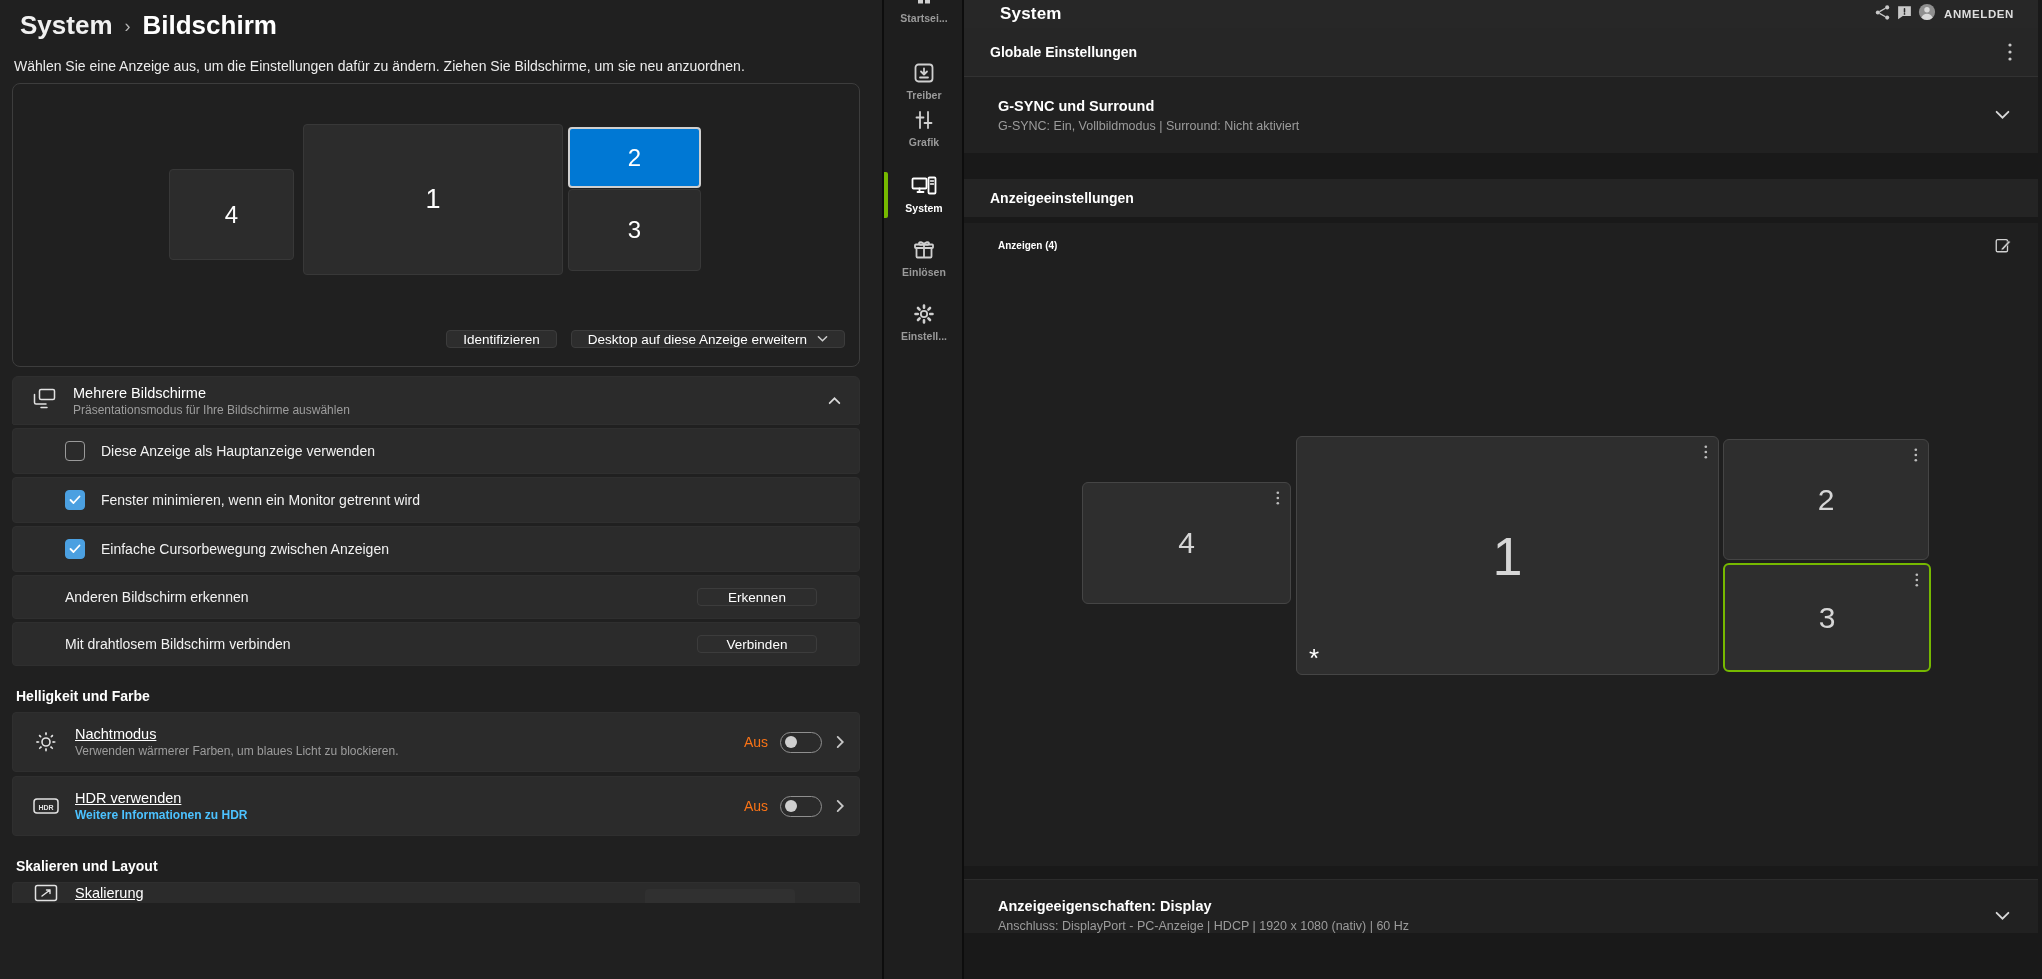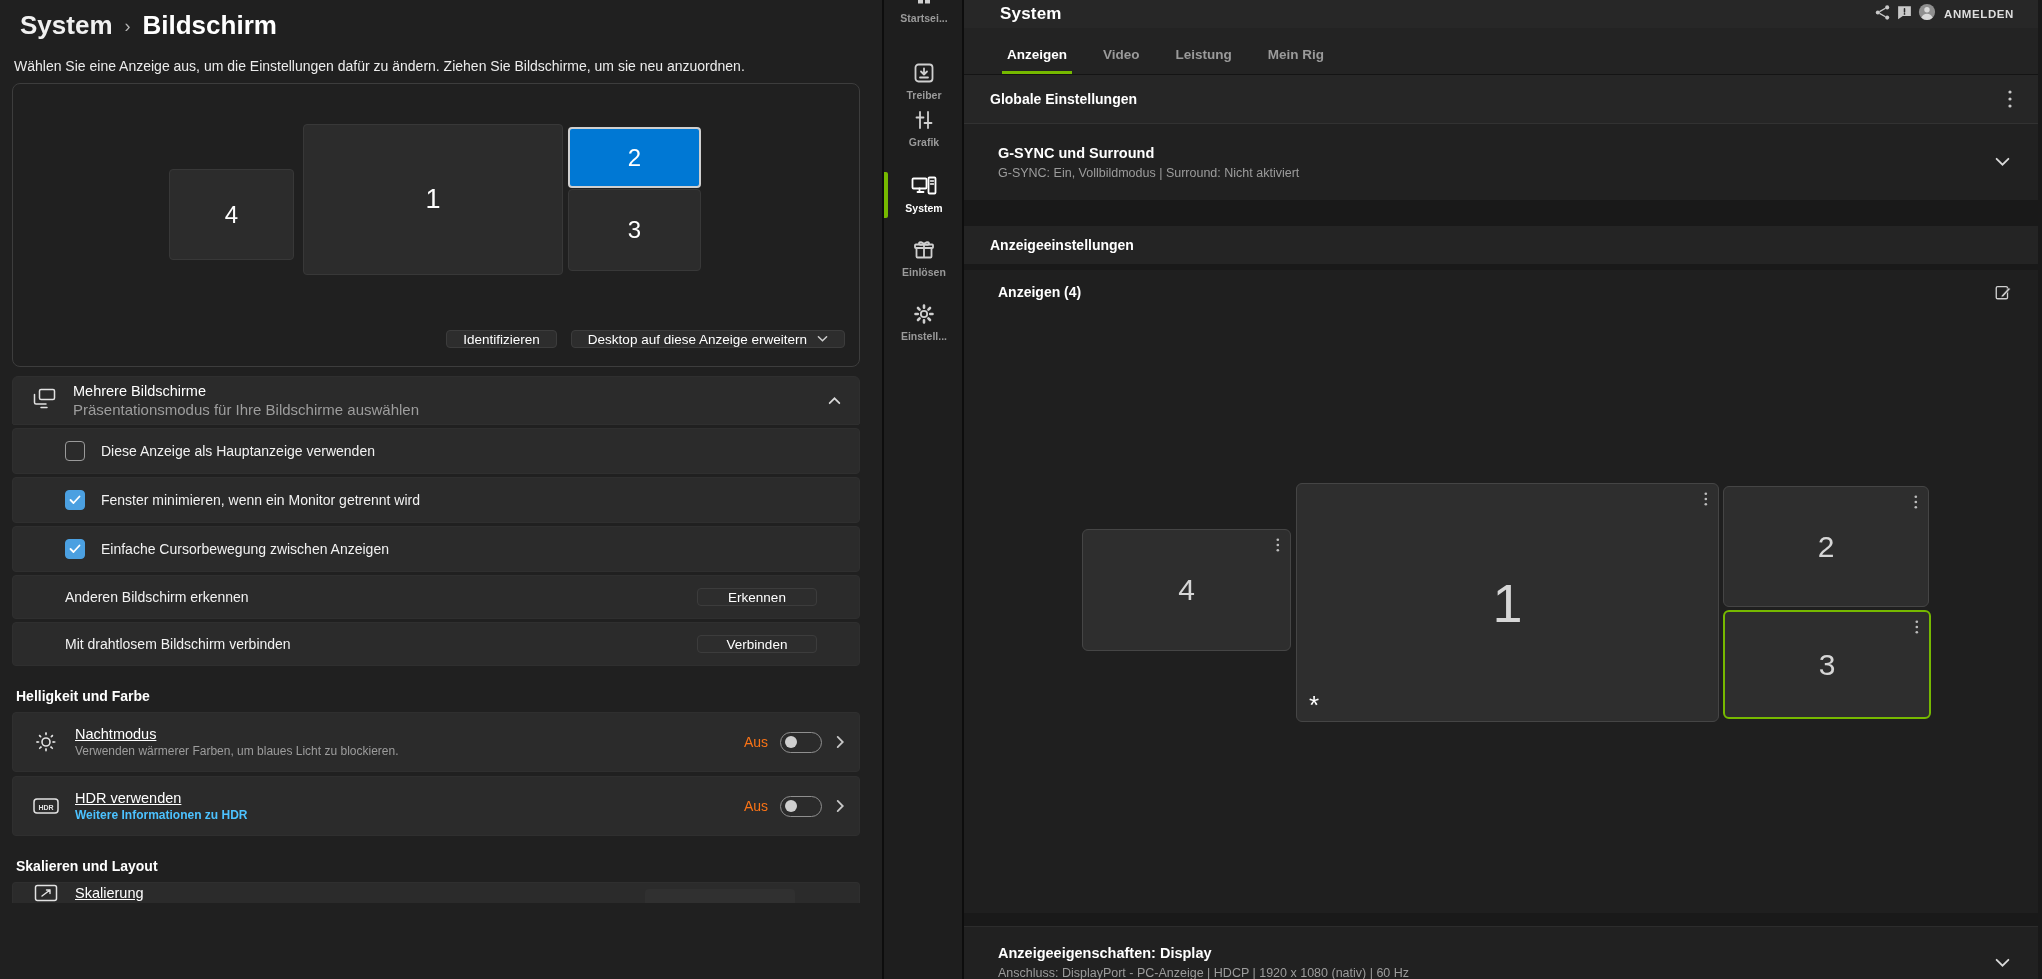--- a/index.html
+++ b/index.html
@@ -30,21 +30,21 @@
           font-size:13.5px; padding:0 16px; display:flex; align-items:center; gap:10px; cursor:pointer; }
 
   .grp { margin-top:9px; width:848px; }
   .rowc { background:#2b2b2b; border:1px solid #2f2f2f; border-radius:4px; margin-bottom:3px;
           display:flex; align-items:center; }
   .rowc.hdr { height:49px; padding:1px 18px; border-radius:6px 6px 2px 2px; }
   .rowc.cb  { height:46px; padding:0 20px 0 52px; }
   .rowc.act { height:44px; padding:0 20px 0 52px; }
   .hdr-txt { margin-left:16px; flex:1; }
   .hdr-txt .t { font-size:14.5px; color:#fff; }
-  .hdr-txt .s { font-size:15px; color:#9d9d9d; margin-top:2px; }
+  .hdr-txt .s { font-size:12px; color:#9d9d9d; margin-top:2px; }
   .chev { flex:none; display:flex; align-items:center; }
   .cbx { width:20px; height:20px; border:1px solid #9a9a9a; border-radius:4px; background:transparent;
          display:flex; align-items:center; justify-content:center; flex:none; cursor:pointer; }
   .cbx.on { background:#4ba0e1; border-color:#4ba0e1; }
   .cb-label { font-size:14px; color:#f2f2f2; margin-left:16px; }
   .act .lbl { font-size:14px; color:#f2f2f2; flex:1; }
   .act .wbtn { justify-content:center; min-width:120px; margin-right:22px; }
 
   .sechdr { font-size:14px; font-weight:700; color:#ffffff; margin:22px 0 8px 4px; }
   .tglcard { width:848px; height:60px; background:#2b2b2b; border:1px solid #2f2f2f; border-radius:4px;
@@ -87,21 +87,21 @@
   .strip .t { font-size:14px; font-weight:700; }
   .kebab { margin-left:auto; color:#c8c8c8; cursor:pointer; display:flex; align-items:center; }
   .gsync { height:76px; background:#212121; display:flex; align-items:center; padding:0 28px 0 34px; flex:none; cursor:pointer; }
   .two-line .t { font-size:14.5px; font-weight:700; }
   .two-line .s { font-size:12.5px; color:#9c9c9c; margin-top:5px; }
   .gap { background:#191919; flex:none; }
   .heading-strip { height:38px; background:#242424; display:flex; align-items:center; padding:0 26px; flex:none; }
   .heading-strip .t { font-size:14px; font-weight:700; }
   .displays-card { height:643px; background:#1f1f1f; position:relative; flex:none; margin-top:6px; }
   .displays-card .card-hdr { height:44px; display:flex; align-items:center; padding:0 26px 0 34px; }
-  .displays-card .card-hdr .t { font-size:14px; font-weight:700; }
+  .displays-card .card-hdr .t { font-size:10px; font-weight:700; }
   .nvmon { position:absolute; background:#2e2e2e; border:1px solid #454545; border-radius:6px; cursor:pointer; }
   .nvmon .num { position:absolute; left:0; right:0; top:50%; transform:translateY(-50%); text-align:center;
                 color:#d6d6d6; font-weight:400; font-size:30px; }
   .nvmon.n1 .num { font-size:54px; font-weight:300; }
   .nvmon.sel { border:2px solid #76b900; }
   .nvmon .kb { position:absolute; top:8px; right:10px; }
   .nvmon .star { position:absolute; left:12px; bottom:0px; font-size:26px; color:#ffffff; }
   .nvmon.n4 { left:118px; top:259px; width:209px; height:122px; }
   .nvmon.n1 { left:332px; top:213px; width:423px; height:239px; }
   .nvmon.n2 { left:759px; top:216px; width:206px; height:121px; }
@@ -370,26 +370,20 @@
                 <circle cx="10" cy="10" r="9" fill="#8f8f8f"></circle>
                 <circle cx="10" cy="7.5" r="3" fill="#d9d9d9"></circle>
                 <path d="M3.8 16.5c1-3.4 3.4-4.6 6.2-4.6s5.2 1.2 6.2 4.6a9 9 0 0 1-12.4 0z" fill="#d9d9d9"></path>
               </svg>
           </span>
           <span class="txt">ANMELDEN</span>
         </div>
       </div>
     </div>
 
-    <div class="tabs">
-      <div class="tab active">Anzeigen</div>
-      <div class="tab">Video</div>
-      <div class="tab">Leistung</div>
-      <div class="tab">Mein Rig</div>
-    </div>
 
     <div class="strip">
       <span class="t">Globale Einstellungen</span>
       <span class="kebab">
         <svg width="4" height="18" viewBox="0 0 4 18">
             <circle cx="2" cy="2" r="1.6" fill="#c8c8c8"></circle>
             <circle cx="2" cy="9" r="1.6" fill="#c8c8c8"></circle>
             <circle cx="2" cy="16" r="1.6" fill="#c8c8c8"></circle>
           </svg>
       </span>

